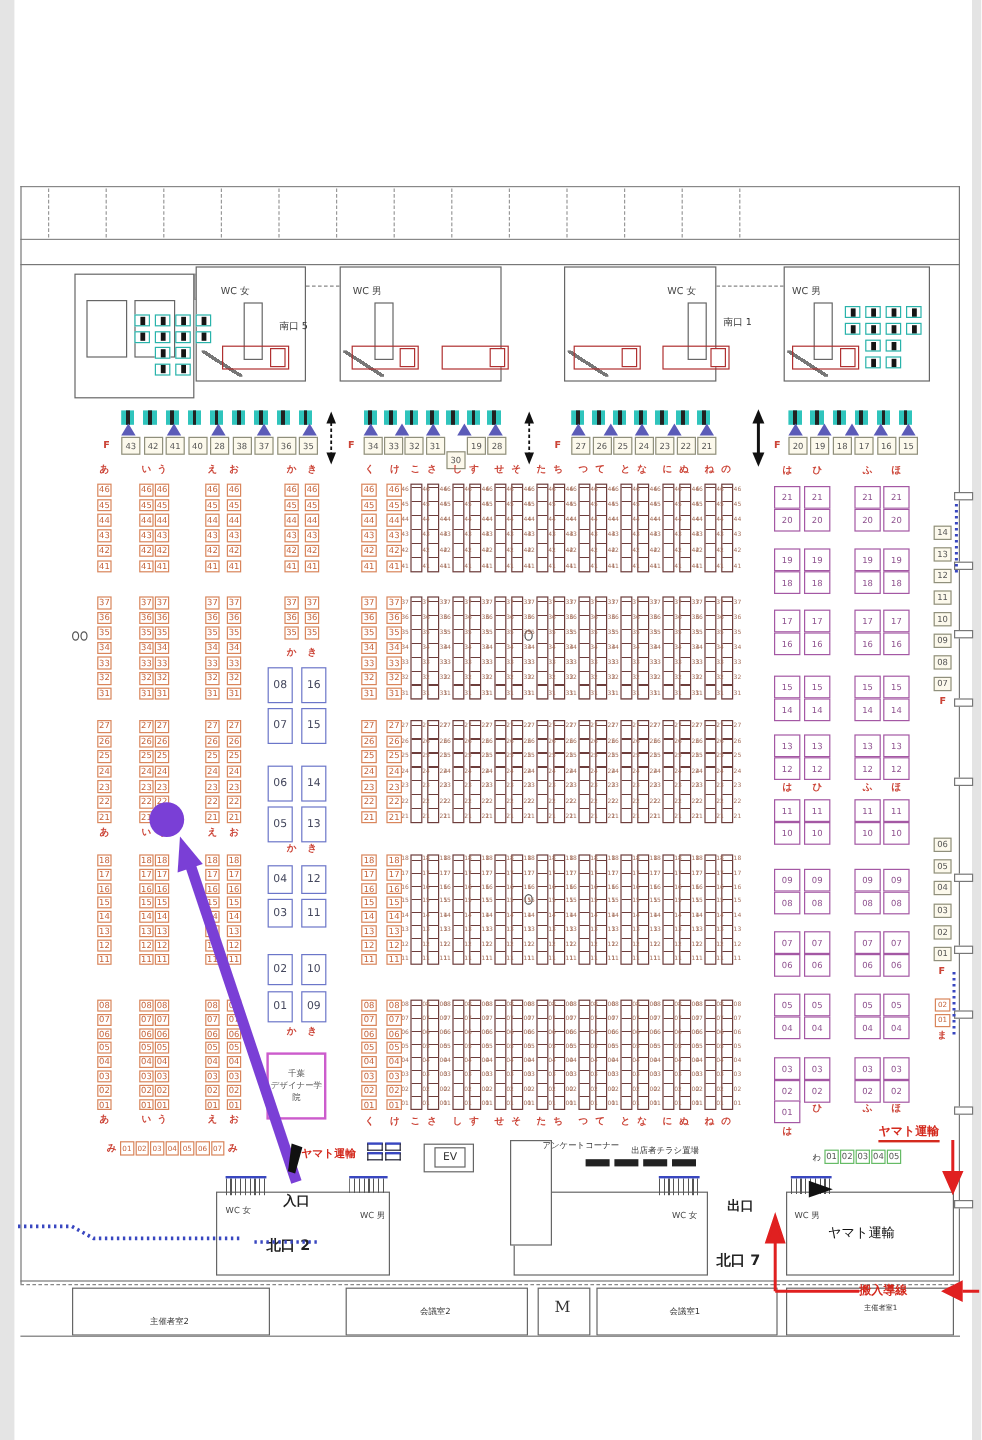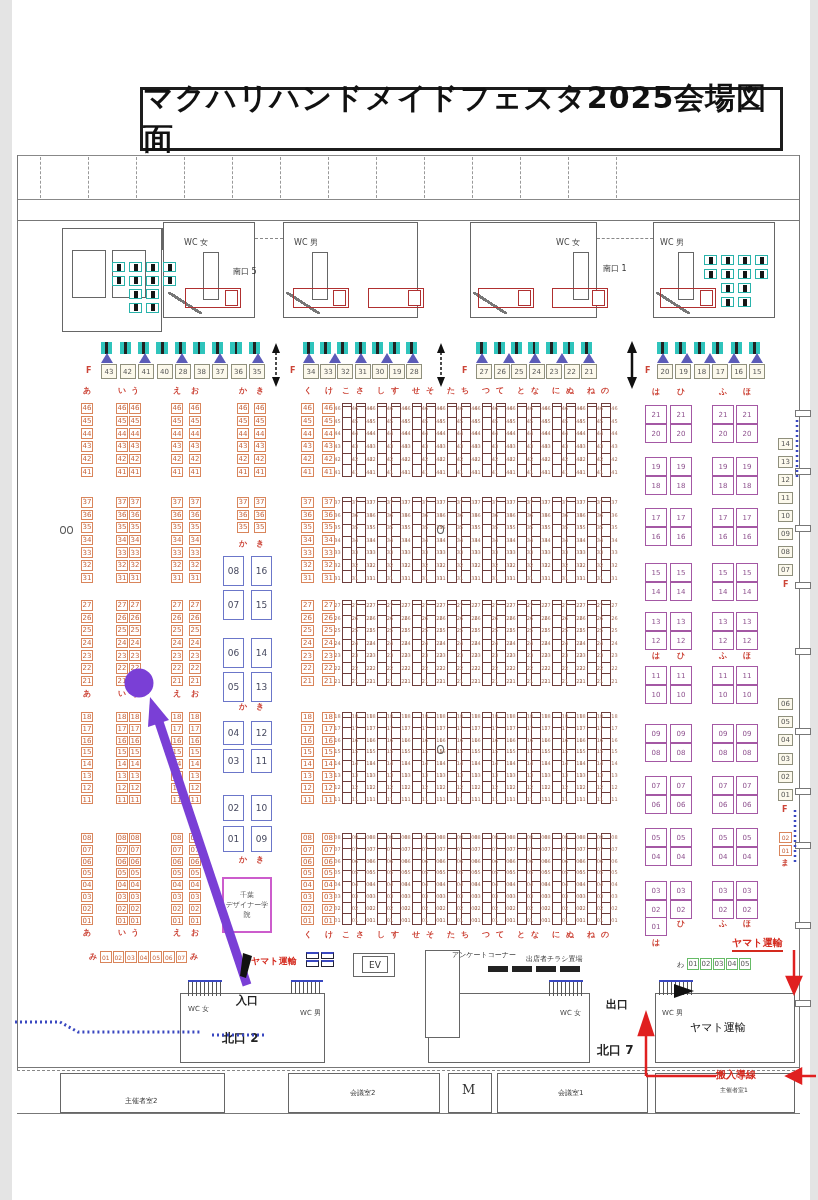--- a/index.html
+++ b/index.html
@@ -47,21 +47,20 @@
   .edge{background:#e4e4e4;}
 </style>
 </head>
 <body>
 
 <div id="map">
 
   <div class="g edge" style="left:0;top:0;width:12px;height:1200px;"></div>
   <div class="g edge" style="left:810px;top:0;width:8px;height:1200px;"></div>
 
-  <div id="title-box">マクハリハンドメイドフェスタ2025会場図面</div>
 
   <div class="g" style="left:17px;top:155px;width:783px;height:45px;border-top:1px solid #888;border-bottom:1px solid #888;"></div>
 
   <div class="g wall" style="left:17px;top:155px;width:1px;height:915px;"></div>
   <div class="g wall" style="left:799px;top:155px;width:1px;height:915px;"></div>
   <div class="g wall" style="left:17px;top:220px;width:783px;height:1px;"></div>
   <div class="g wall" style="left:17px;top:1067px;width:783px;height:1px;"></div>
   <div class="g" style="left:17px;top:1070px;width:783px;height:0;border-top:1px dashed #888;"></div>
   <div class="g wall" style="left:17px;top:1113px;width:783px;height:1px;"></div>
 
@@ -261,21 +260,21 @@
     <div class="g " style="left: 303px; top: 342px; width: 116.4px; height: 12px; background: repeating-linear-gradient(90deg, transparent 0px, transparent 4px, rgb(34, 34, 34) 4px, rgb(34, 34, 34) 7px, transparent 7px, transparent 17.2px);"></div>
     <div class="g tri" style="left: 303px; top: 353px;"></div>
     <div class="g tri" style="left: 329.1px; top: 353px;"></div>
     <div class="g tri" style="left: 355.2px; top: 353px;"></div>
     <div class="g tri" style="left: 381.3px; top: 353px;"></div>
     <div class="g tri" style="left: 407.4px; top: 353px;"></div>
     <div class="g fb" style="left: 303px; top: 364px; width: 16px; height: 15px;">34</div>
     <div class="g fb" style="left: 320.2px; top: 364px; width: 16px; height: 15px;">33</div>
     <div class="g fb" style="left: 337.4px; top: 364px; width: 16px; height: 15px;">32</div>
     <div class="g fb" style="left: 354.6px; top: 364px; width: 16px; height: 15px;">31</div>
-    <div class="g fb" style="left: 371.8px; top: 364px; width: 16px; height: 15px;">30</div>
+    <div class="g fb" style="left: 371.8px; top: 376px; width: 16px; height: 15px;">30</div>
     <div class="g fb" style="left: 389px; top: 364px; width: 16px; height: 15px;">19</div>
     <div class="g fb" style="left: 406.2px; top: 364px; width: 16px; height: 15px;">28</div>
     <div class="g hd" style="left: 290px; top: 367px;">F</div>
     <div class="g " style="left: 476px; top: 342px; width: 118.5px; height: 12px; background: repeating-linear-gradient(90deg, rgb(47, 196, 188) 0px, rgb(47, 196, 188) 11px, transparent 11px, transparent 17.5px);"></div>
     <div class="g " style="left: 476px; top: 342px; width: 118.5px; height: 12px; background: repeating-linear-gradient(90deg, transparent 0px, transparent 4px, rgb(34, 34, 34) 4px, rgb(34, 34, 34) 7px, transparent 7px, transparent 17.5px);"></div>
     <div class="g tri" style="left: 476px; top: 353px;"></div>
     <div class="g tri" style="left: 502.625px; top: 353px;"></div>
     <div class="g tri" style="left: 529.25px; top: 353px;"></div>
     <div class="g tri" style="left: 555.875px; top: 353px;"></div>
     <div class="g tri" style="left: 582.5px; top: 353px;"></div>

